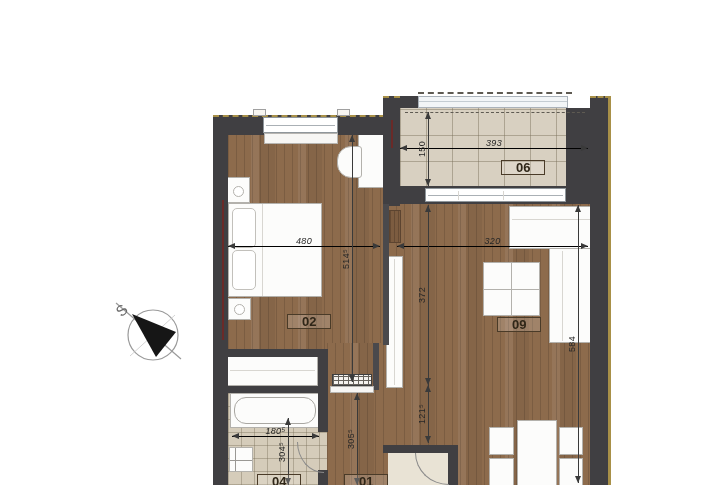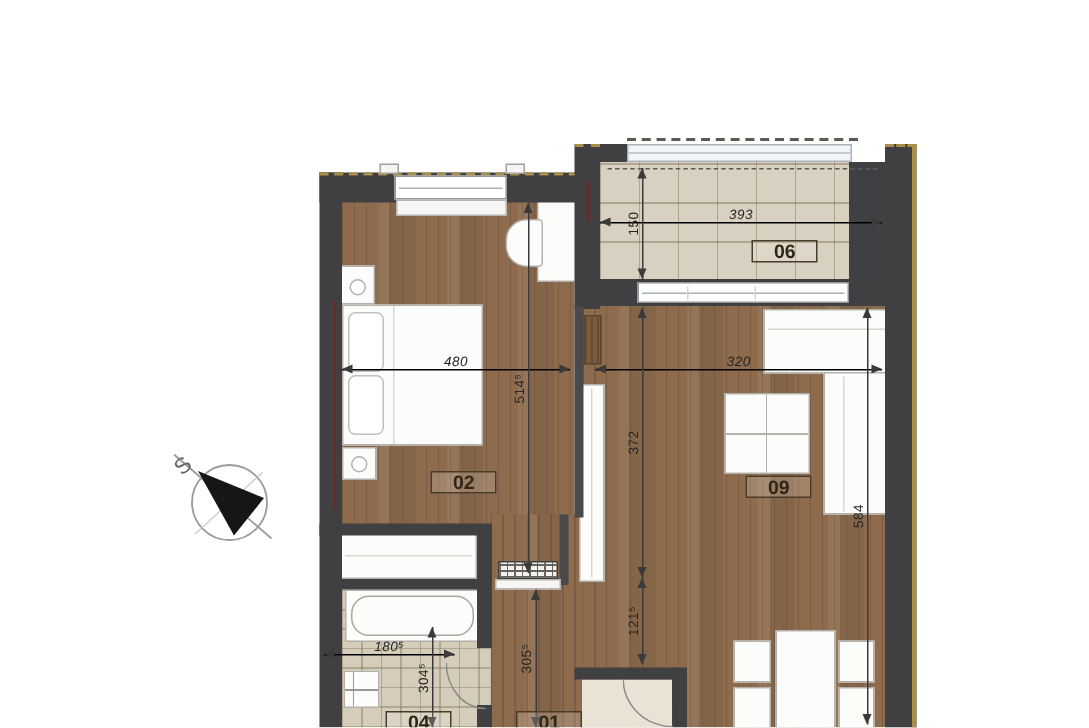--- a/index.html
+++ b/index.html
@@ -186,21 +186,21 @@
   </div>
   <div class="dimv" style="left:428px;top:205px;height:180px;">
     <span class="dlab">372</span>
   </div>
   <div class="dimv" style="left:428px;top:385px;height:58px;">
     <span class="dlab">121⁵</span>
   </div>
   <div class="dimv" style="left:578px;top:205px;height:278px;">
     <span class="dlab">584</span>
   </div>
-  <div class="dimh" style="left:216px;top:436px;width:87px;">
+  <div class="dimh" style="left:232px;top:436px;width:87px;">
     <span class="dlab">180⁵</span>
   </div>
   <div class="dimv" style="left:288px;top:418px;height:67px;">
     <span class="dlab">304⁵</span>
   </div>
   <div class="dimv" style="left:357px;top:393px;height:92px;">
     <span class="dlab">305⁵</span>
   </div>
 
   <span class="rlab" style="left:501px;top:160px;">06</span>

